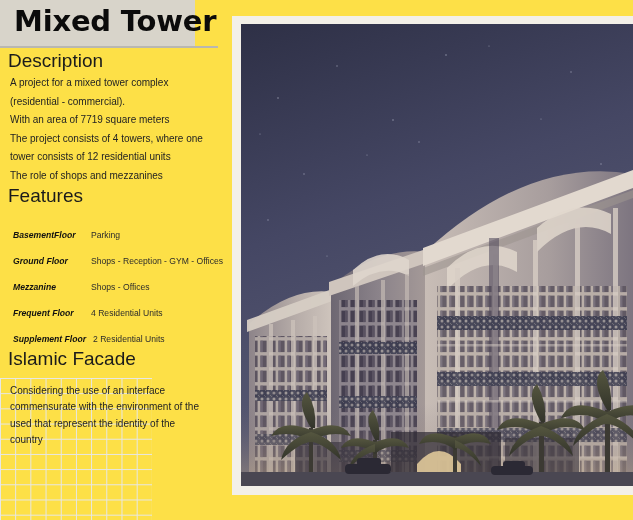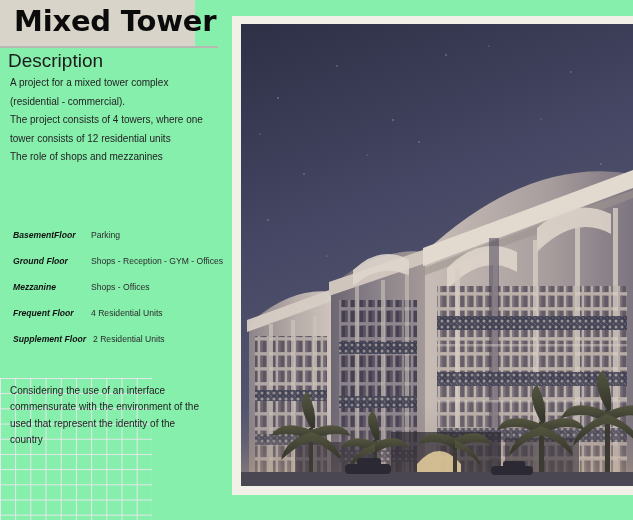--- a/index.html
+++ b/index.html
@@ -3,21 +3,21 @@
 <meta charset="utf-8">
 <style>
   html,body{margin:0;padding:0;}
   body{
     width:633px;height:520px;
     background:#ffffff;
     font-family:"Liberation Sans", sans-serif;
     overflow:hidden;
     position:relative;
   }
-  .slide{position:absolute;inset:0;width:633px;height:520px;background:#86efac;}
+  .slide{position:absolute;inset:0;width:633px;height:520px;background:#fde047;}
 
   
   .grid-paper{
     position:absolute;left:0;top:378px;width:152px;height:142px;
     background-image:
       linear-gradient(to right,#e6e7ea 1px,transparent 1px),
       linear-gradient(to bottom,#e6e7ea 1px,transparent 1px);
     background-size:15.2px 15.2px;
     background-position:0 0;
     z-index:0;
@@ -102,25 +102,27 @@
   <div class="title-text">Mixed Tower</div>
   <div class="title-rule"></div>
 
   <div class="left-col">
 
     <div class="sec-head h-description">Description</div>
 
     <div class="desc-block">
       <div class="desc-line">A project for a mixed tower complex</div>
       <div class="desc-line">(residential - commercial).</div>
+      <div class="desc-line">With an area of 7719 square meters</div>
       <div class="desc-line">The project consists of 4 towers, where one</div>
       <div class="desc-line">tower consists of 12 residential units</div>
       <div class="desc-line">The role of shops and mezzanines</div>
     </div>
 
+    <div class="sec-head h-features">Features</div>
 
     <div class="features">
       <div class="feat-row">
         <div class="feat-label">BasementFloor</div>
         <div class="feat-value">Parking</div>
       </div>
       <div class="feat-row">
         <div class="feat-label">Ground Floor</div>
         <div class="feat-value">Shops - Reception - GYM - Offices</div>
       </div>
@@ -131,20 +133,21 @@
       <div class="feat-row">
         <div class="feat-label">Frequent Floor</div>
         <div class="feat-value">4 Residential Units</div>
       </div>
       <div class="feat-row">
         <div class="feat-label wide">Supplement Floor</div>
         <div class="feat-value">2 Residential Units</div>
       </div>
     </div>
 
+    <div class="sec-head h-facade">Islamic Facade</div>
 
     <div class="facade-block">
       <div class="facade-line">Considering the use of an interface</div>
       <div class="facade-line">commensurate with the environment of the</div>
       <div class="facade-line">used that represent the identity of the</div>
       <div class="facade-line">country</div>
     </div>
 
   </div>
 

